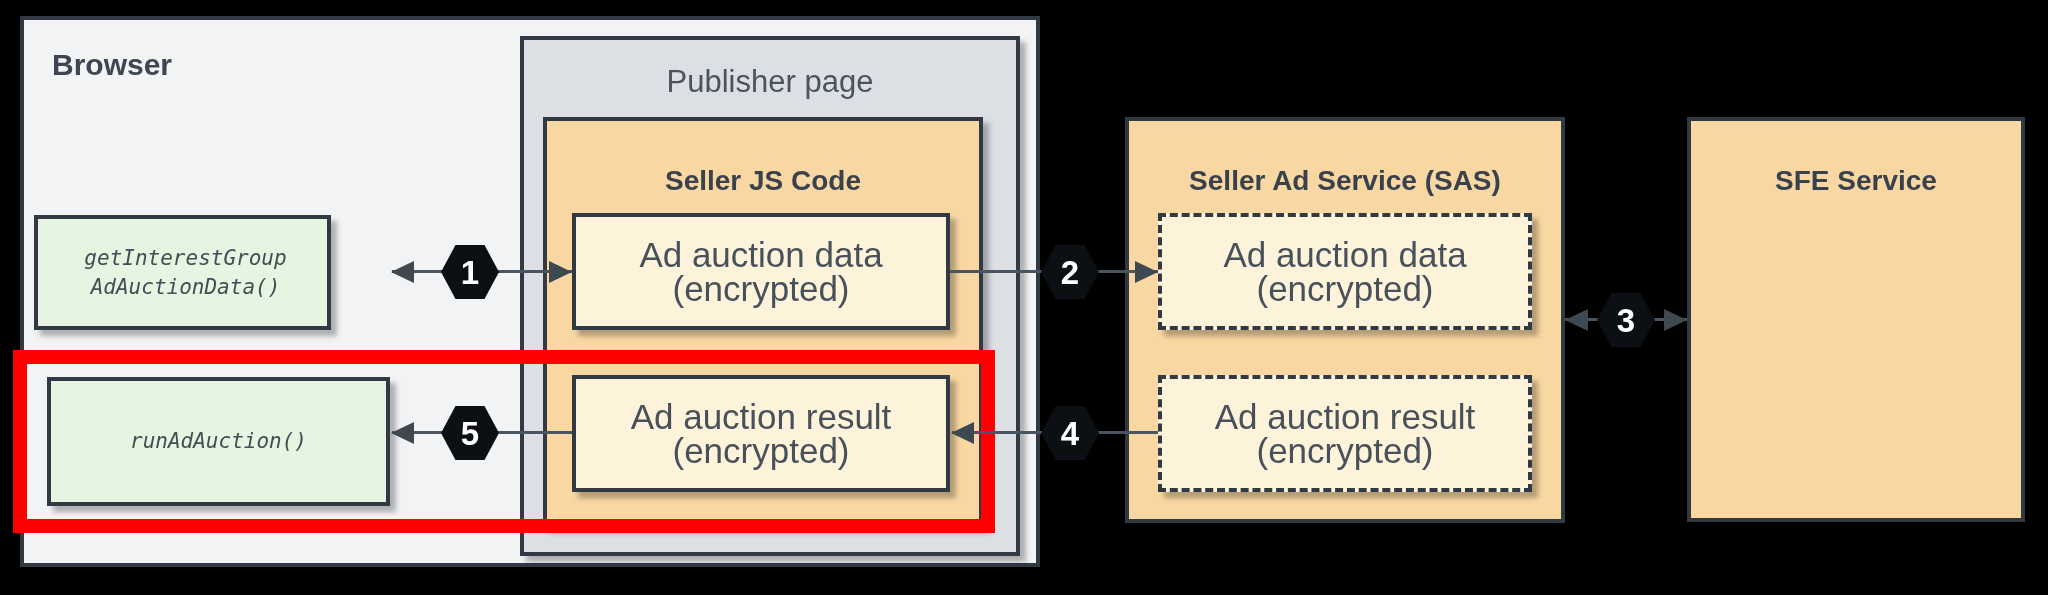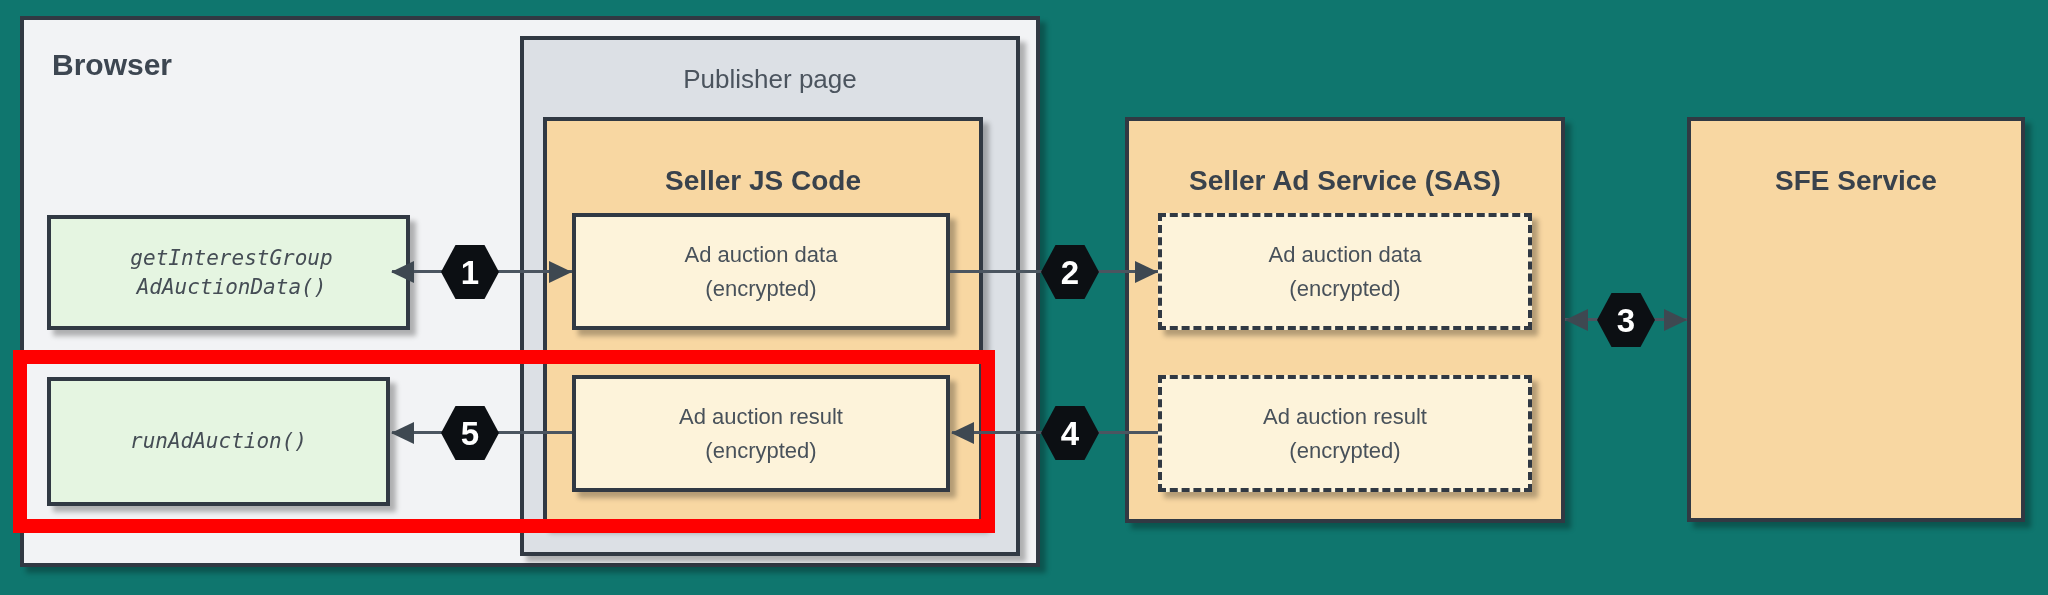--- a/index.html
+++ b/index.html
@@ -1,48 +1,48 @@
 <!DOCTYPE html>
 <html><head>
 <meta charset="utf-8">
 <style>
   html,body{margin:0;padding:0;background:#ffffff;}
   #canvas{
-    position:relative;width:2048px;height:595px;background:#0f766e;
+    position:relative;width:2048px;height:595px;background:#000000;
     font-family:"Liberation Sans",sans-serif;overflow:hidden;
     color:#3b434d;
   }
   .box{position:absolute;box-sizing:border-box;border:4px solid #313943;
        box-shadow:6px 6px 5px rgba(0,0,0,0.28);}
   .browser{left:20px;top:16px;width:1020px;height:551px;background:#f2f3f5;z-index:1;}
   .publisher{left:520px;top:36px;width:500px;height:520px;background:#dce0e5;z-index:2;}
   .sellerjs{left:543px;top:117px;width:440px;height:410px;background:#f8d7a2;z-index:3;}
   .sas{left:1125px;top:117px;width:440px;height:406px;background:#f8d7a2;z-index:1;}
   .sfe{left:1687px;top:117px;width:338px;height:405px;background:#f8d7a2;z-index:1;}
   .green{background:#e5f5e1;z-index:4;display:flex;flex-direction:column;
          align-items:center;justify-content:center;text-align:center;}
-  .green1{left:47px;top:215px;width:363px;height:115px;padding-left:6px;}
+  .green1{left:34px;top:215px;width:297px;height:115px;padding-left:6px;}
   .green2{left:47px;top:377px;width:343px;height:129px;}
   .cream{background:#fdf3da;z-index:4;display:flex;flex-direction:column;
          align-items:center;justify-content:center;text-align:center;}
   .creamA{left:572px;top:213px;width:378px;height:117px;}
   .creamB{left:572px;top:375px;width:378px;height:117px;}
   .dashed{border-style:dashed;background:#fdf3da;z-index:4;display:flex;flex-direction:column;
           align-items:center;justify-content:center;text-align:center;}
   .dashedA{left:1158px;top:213px;width:374px;height:117px;}
   .dashedB{left:1158px;top:375px;width:374px;height:117px;}
   .ba{left:1720px;top:215px;width:274px;height:272px;background:#fdf3da;z-index:4;
       display:flex;align-items:center;justify-content:center;text-align:center;}
 
   .browser-label{position:absolute;left:28px;top:28px;font-size:30px;font-weight:bold;color:#3d4651;}
   .panel-label{position:absolute;left:0;right:0;top:24px;text-align:center;
-               font-size:26px;color:#4b545e;}
+               font-size:31px;color:#4b545e;}
   .panel-title{position:absolute;left:0;right:0;top:32px;text-align:center;
                font-size:28px;font-weight:bold;color:#39424c;margin-top:12px;}
-  .box-text{font-size:22px;line-height:34px;color:#48515a;text-align:center;}
+  .box-text{font-size:35px;line-height:34px;color:#48515a;text-align:center;}
   .box-text .em{display:block;}
   .box-text .ln{display:block;}
   .mono{font-family:"DejaVu Sans Mono",monospace;font-style:italic;
         font-size:21px;line-height:29px;color:#454d55;}
 
   .redbox{position:absolute;left:13px;top:350px;width:982px;height:183px;
           box-sizing:border-box;border:14px solid #ff0000;z-index:5;}
 
   .flowline{position:absolute;height:3px;background:#4b5560;z-index:6;}
   .ah{position:absolute;width:0;height:0;border-top:11px solid transparent;

